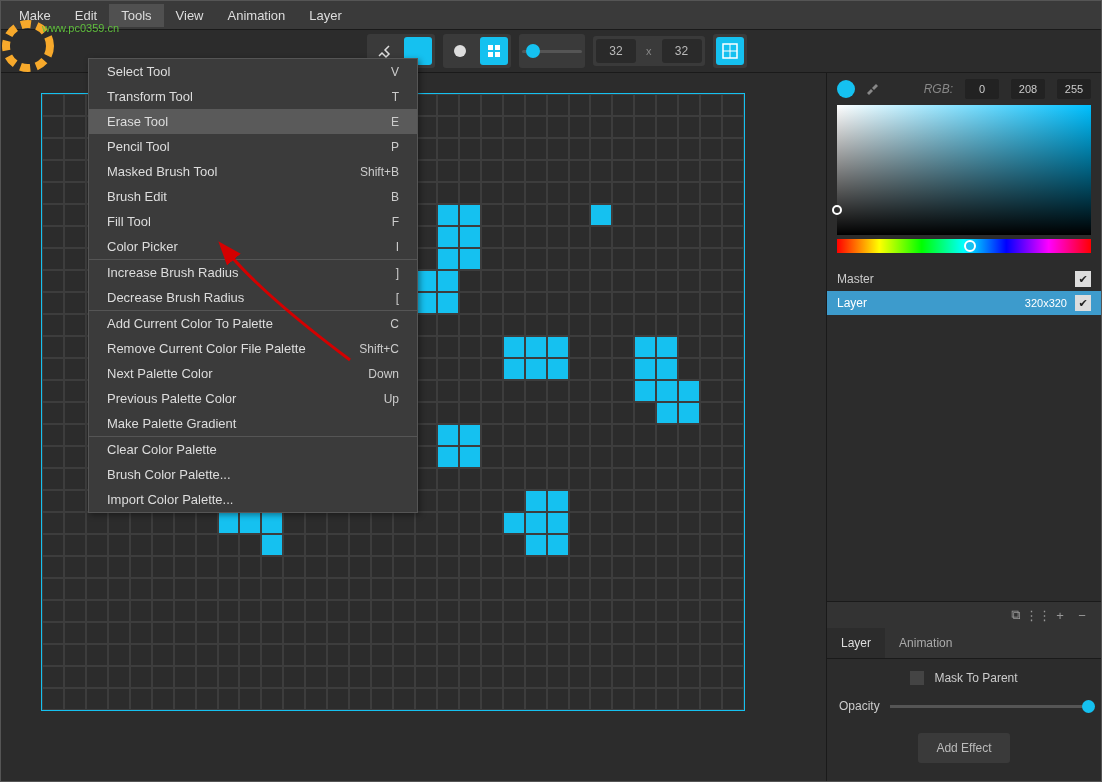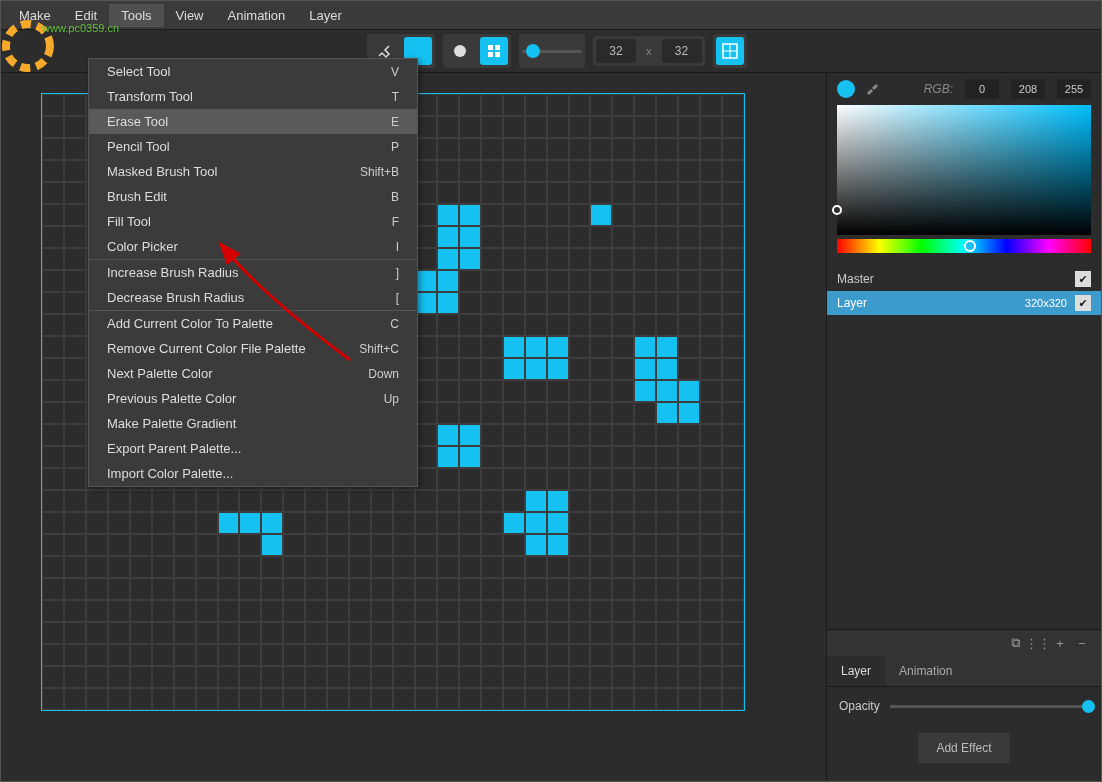--- a/index.html
+++ b/index.html
@@ -1157,20 +1157,24 @@
         <div class="panel-tool">+</div>
         <div class="panel-tool">−</div>
       </div>
 
       <div class="tabs">
         <div class="tab active">Layer</div>
         <div class="tab">Animation</div>
       </div>
 
       <div class="props">
+        <div class="prop-row" style="justify-content:center;">
+          <div class="checkbox-blank"></div>
+          <span>Mask To Parent</span>
+        </div>
         <div class="prop-row">
           <span>Opacity</span>
           <div class="opacity-slider">
             <div class="opacity-knob"></div>
           </div>
         </div>
         <div class="effect-btn">Add Effect</div>
       </div>
     </div>
   </div>
@@ -1230,22 +1234,26 @@
       <span class="dropdown-short">Down</span>
     </div>
     <div class="dropdown-item">
       <span class="dropdown-label">Previous Palette Color</span>
       <span class="dropdown-short">Up</span>
     </div>
     <div class="dropdown-item">
       <span class="dropdown-label">Make Palette Gradient</span>
       <span class="dropdown-short"></span>
     </div>
-    <div class="dropdown-item">
-      <span class="dropdown-label">Export Parent Palette...</span>
+    <div class="dropdown-item gap">
+      <span class="dropdown-label">Clear Color Palette</span>
+      <span class="dropdown-short"></span>
+    </div>
+    <div class="dropdown-item">
+      <span class="dropdown-label">Brush Color Palette...</span>
       <span class="dropdown-short"></span>
     </div>
     <div class="dropdown-item">
       <span class="dropdown-label">Import Color Palette...</span>
       <span class="dropdown-short"></span>
     </div>
   </div>
 
 <svg class="arrow" style="left:200px; top:240px;" width="170" height="140">
   <defs>

